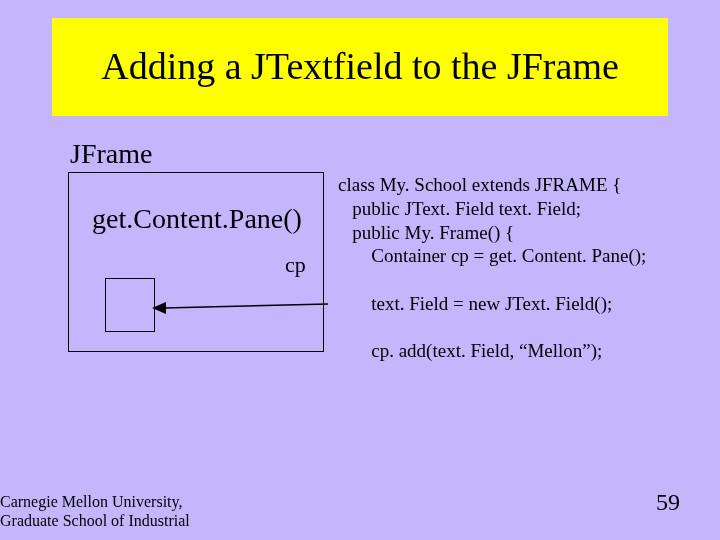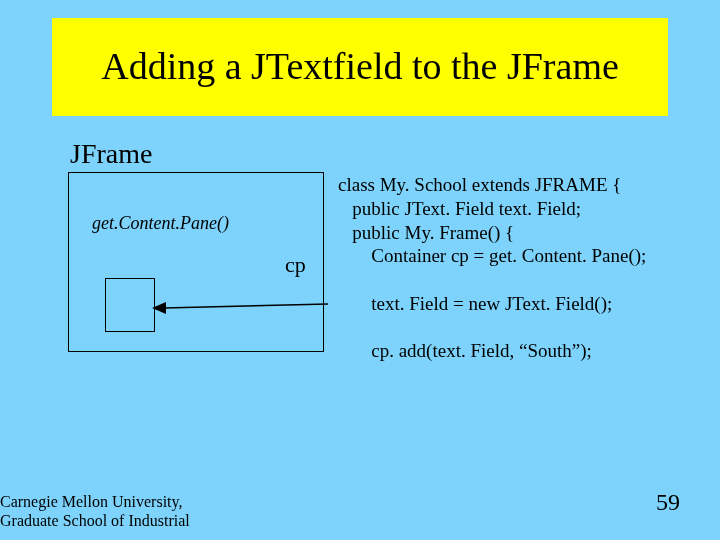--- a/index.html
+++ b/index.html
@@ -8,21 +8,21 @@
     width: 720px;
     height: 540px;
     overflow: hidden;
     font-family: "Times New Roman", Times, serif;
     background: #009973;
   }
   .slide {
     position: relative;
     width: 720px;
     height: 540px;
-    background: #7dd3fc;
+    background: #c4b5fd;
   }
   .title-box {
     position: absolute;
     left: 52px;
     top: 18px;
     width: 616px;
     height: 98px;
     background: #ffff00;
     display: flex;
     align-items: center;
@@ -55,25 +55,24 @@
     left: 105px;
     top: 278px;
     width: 50px;
     height: 54px;
     border: 1px solid #000;
     box-sizing: border-box;
   }
   .gcp-label {
     position: absolute;
     left: 92px;
-    top: 213px;
-    font-size: 18px;
+    top: 203px;
+    font-size: 28px;
     color: #000;
     white-space: nowrap;
-    font-style: italic;
   }
   .cp-label {
     position: absolute;
     left: 285px;
     top: 252px;
     font-size: 22px;
     color: #000;
   }
   .code-block {
     position: absolute;
@@ -133,21 +132,21 @@
     <polygon points="0,10 14,4 14,16" fill="#000"></polygon>
   </svg>
 
   <div class="code-block"><span>class My. School extends JFRAME {</span>
 <span>   public JText. Field text. Field;</span>
 <span>   public My. Frame() {</span>
 <span>       Container cp = get. Content. Pane();</span>
 <span></span>
 <span>       text. Field = new JText. Field();</span>
 <span></span>
-<span>       cp. add(text. Field, “South”);</span></div>
+<span>       cp. add(text. Field, “Mellon”);</span></div>
 
   <div class="footer">
     <span>Carnegie Mellon University,</span><br>
     <span>Graduate School of Industrial</span>
   </div>
 
   <div class="page-num">59</div>
 
 </div>
 

